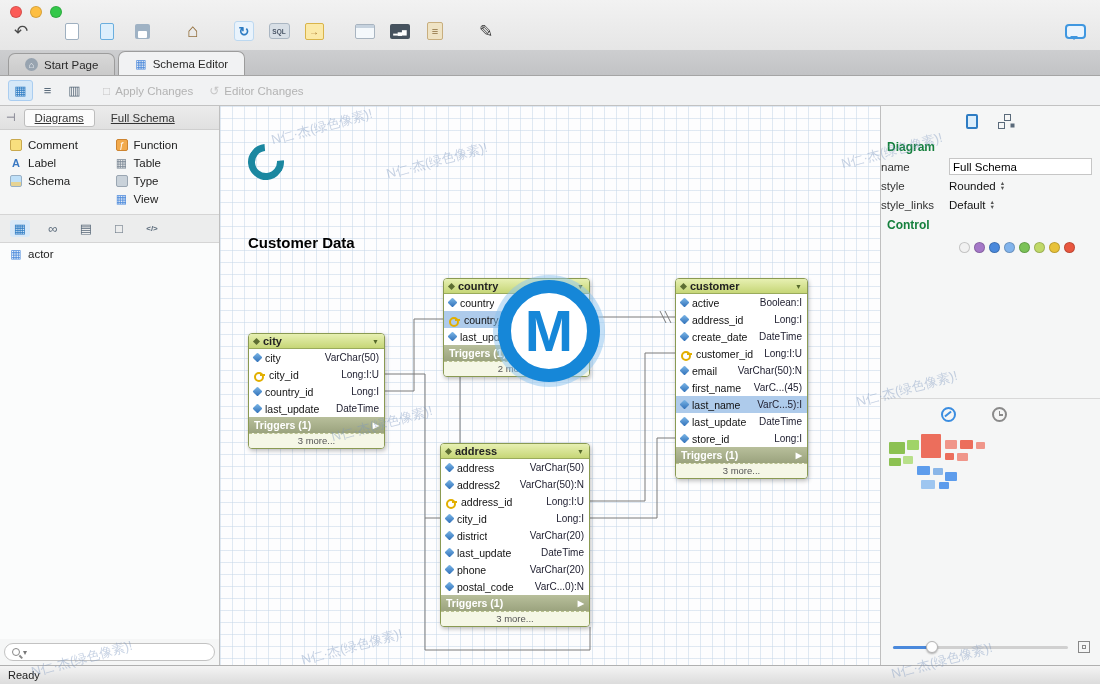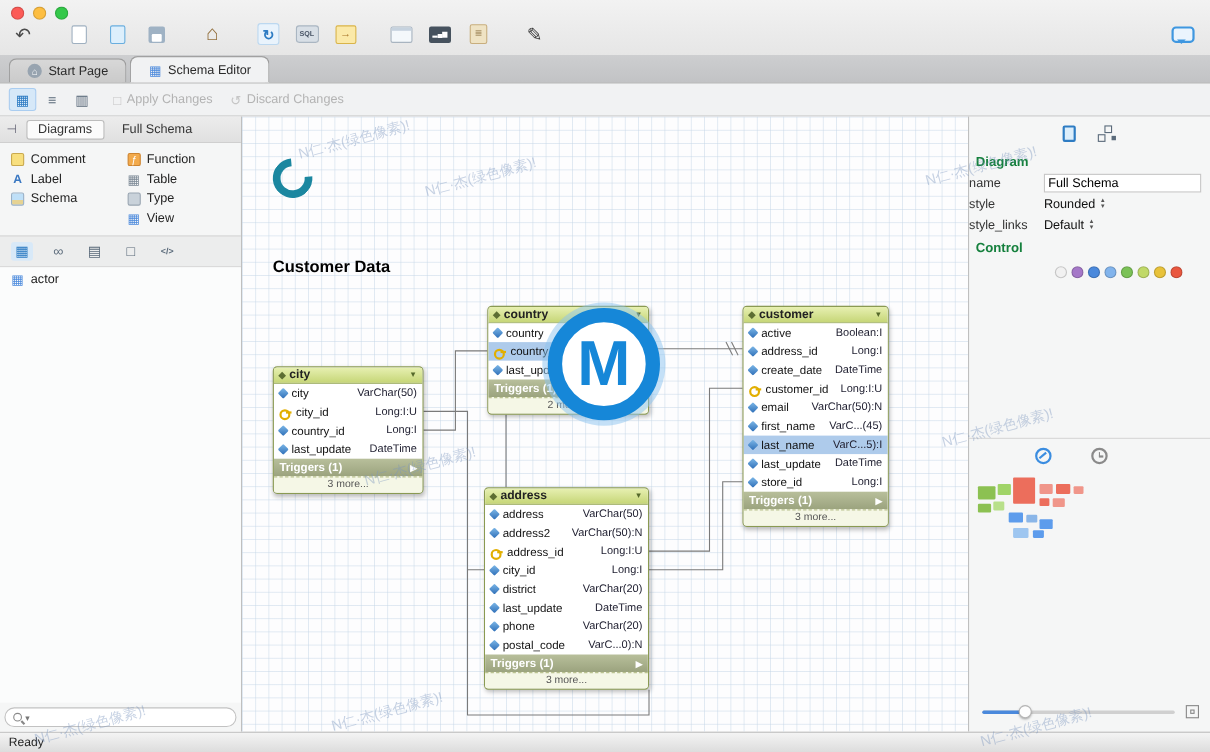--- a/index.html
+++ b/index.html
@@ -41,21 +41,21 @@
   .disabled-action { display: flex; align-items: center; gap: 5px; color: #b3b3b3; font-size: 11.5px; margin-left: 6px; }
   .disabled-action .da-ico { color: #c6c6c6; font-size: 12px; }
 
   
   .main { display: flex; height: 559px; }
 
   
   .left-panel { width: 220px; border-right: 1px solid #bfbfbf; display: flex; flex-direction: column; background: #f5f6f6; }
   .lp-header { height: 24px; background: linear-gradient(#ececec,#e0e0e0); border-bottom: 1px solid #cfcfcf; display: flex; align-items: center; padding: 0 6px; gap: 8px; font-size: 11.5px; }
   .lp-toggle { color: #667; font-size: 11px; }
-  .lp-tab { padding: 2px 8px; color: #333; }
+  .lp-tab { padding: 2px 8px; color: #333; text-decoration: underline; }
   .lp-tab.active { background: #fbfbfb; border: 1px solid #bdbdbd; border-radius: 3px; padding: 2px 10px; }
   .palette { display: grid; grid-template-columns: 1fr 1fr; padding: 8px 4px; row-gap: 4px; }
   .pal-item { display: flex; gap: 6px; font-size: 11.5px; color: #222; padding: 1px 6px; }
   .pi { width: 12px; height: 12px; display: flex; align-items: center; justify-content: center; font-size: 10px; flex: none; }
   .comment-icon { background: #f8df7e; border: 1px solid #c9a94e; border-radius: 2px; }
   .function-icon { background: #f2aa4c; border: 1px solid #cd8430; border-radius: 2px; color: #fff; font-size: 9px; font-style: italic; }
   .label-icon { color: #3a78c2; font-weight: bold; font-size: 11px; }
   .table-icon { color: #7a8794; font-size: 12px; }
   .picture-icon { background: linear-gradient(#bfe0f8 55%,#e6d393 45%); border: 1px solid #98b0c6; border-radius: 2px; }
   .type-icon { background: #c9d2da; border: 1px solid #9aa6b2; border-radius: 2px; }
@@ -199,21 +199,21 @@
         <span class="vbtn active">▦</span>
         <span class="vbtn">≡</span>
         <span class="vbtn">▥</span>
       </div>
     <div class="disabled-action">
       <span class="da-ico">□</span>
       <span>Apply Changes</span>
     </div>
     <div class="disabled-action">
       <span class="da-ico">↺</span>
-      <span>Discard Changes</span>
+      <span>Editor Changes</span>
     </div>
   </div>
 
   <div class="main">
 
     <div class="left-panel">
       <div class="lp-header">
         <span class="lp-toggle">⊣</span>
         <span class="lp-tab active">Diagrams</span>
         <span class="lp-tab">Full Schema</span>

